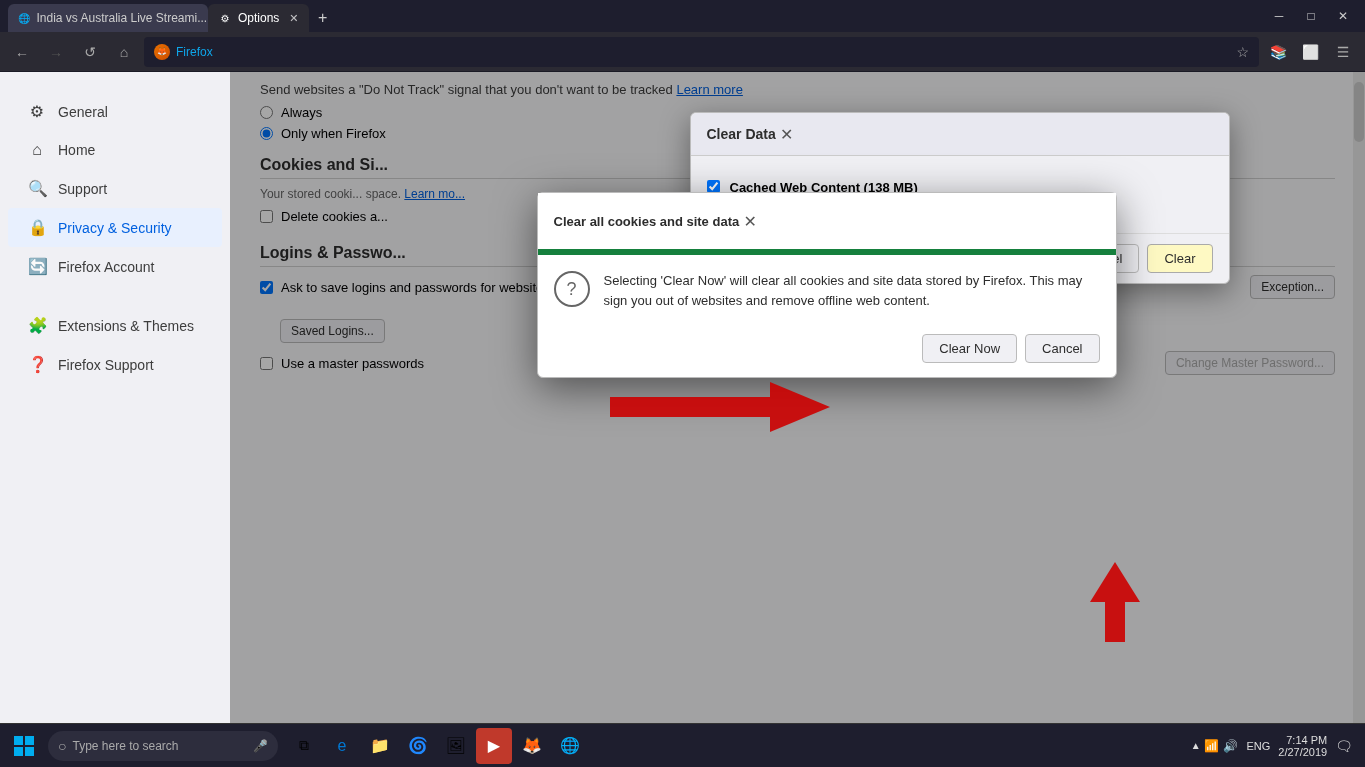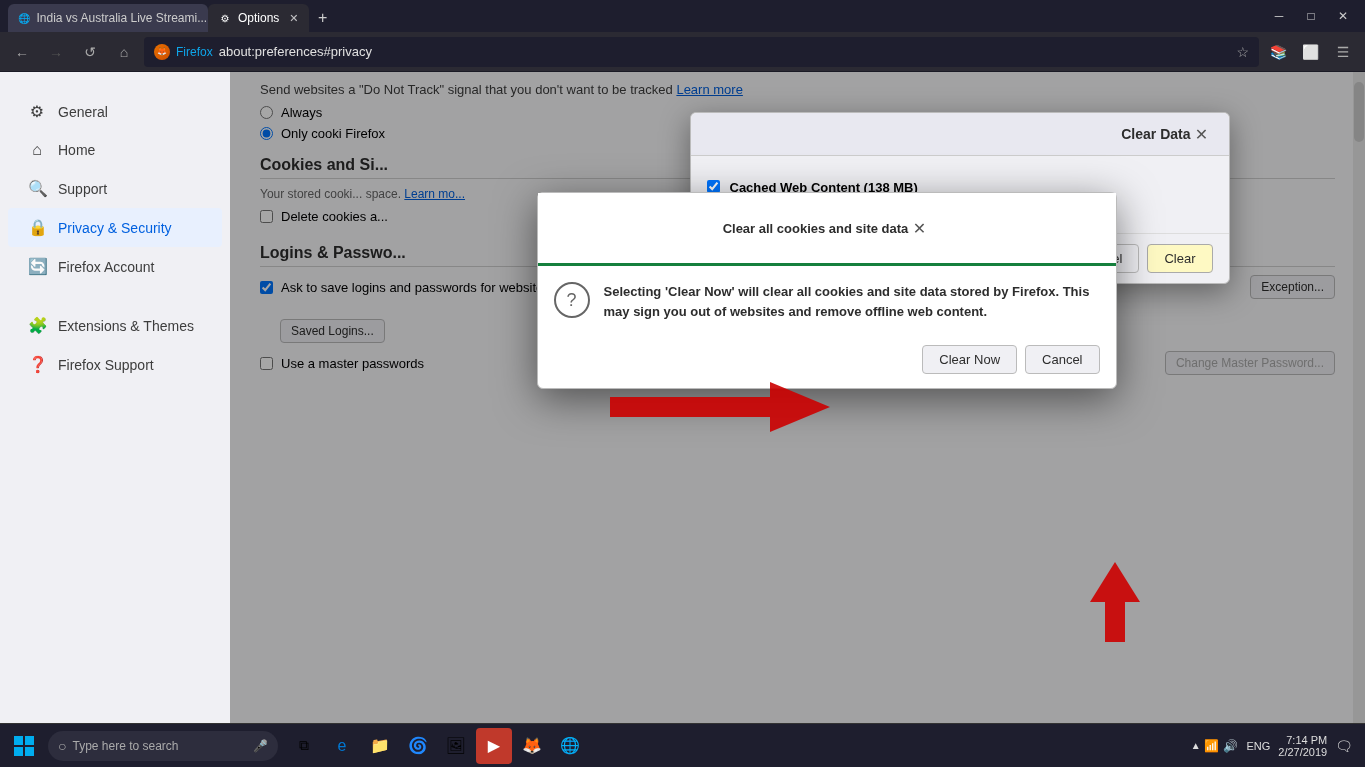--- a/index.html
+++ b/index.html
@@ -281,21 +281,21 @@
       border: 1px solid #bbb;
       border-radius: 6px;
       box-shadow: 0 8px 30px rgba(0,0,0,0.4);
       z-index: 20;
     }
     .dialog-title-bar {
       background: #e8e8f0;
       padding: 10px 16px;
       display: flex;
       align-items: center;
-      justify-content: flex-end;
+      justify-content: flex-start;
       border-bottom: 1px solid #ccc;
       border-radius: 6px 6px 0 0;
     }
     .dialog-title {
       font-size: 14px;
       font-weight: 600;
       color: #2d2d2d;
     }
     .dialog-close {
       font-size: 16px;
@@ -354,25 +354,25 @@
       transform: translateX(-45%);
       width: 580px;
       background: white;
       border: 1px solid #bbb;
       border-radius: 6px;
       box-shadow: 0 10px 40px rgba(0,0,0,0.5);
       z-index: 30;
     }
     .confirm-title-bar {
       background: white;
-      padding: 24px 16px;
-      display: flex;
-      align-items: center;
-      justify-content: center;
-      border-bottom: 3px solid #15803d;
+      padding: 17px 16px;
+      display: flex;
+      align-items: center;
+      justify-content: flex-start;
+      border-bottom: 6px solid #15803d;
     }
     .confirm-title {
       font-size: 13px;
       font-weight: 600;
       color: #2d2d2d;
     }
     .confirm-body {
       padding: 16px;
       display: flex;
       gap: 14px;
@@ -387,21 +387,20 @@
       align-items: center;
       justify-content: center;
       font-size: 18px;
       color: #666;
       flex-shrink: 0;
     }
     .confirm-text {
       font-size: 13px;
       color: #2d2d2d;
       line-height: 1.5;
-      font-weight: bold;
     }
     .confirm-footer {
       display: flex;
       justify-content: flex-end;
       gap: 8px;
       padding: 8px 16px 14px;
     }
     .btn-clear-now {
       padding: 6px 16px;
       font-size: 13px;
@@ -522,21 +521,20 @@
 </div>
 
 <div class="nav-bar">
   <div class="nav-btn">←</div>
   <div class="nav-btn" style="color:#555;">→</div>
   <div class="nav-btn">↺</div>
   <div class="nav-btn">⌂</div>
   <div class="address-bar">
     <div class="firefox-icon">🦊</div>
     <span style="color:#0ea5e9;font-size:12px;">Firefox</span>
-    <span style="flex:1;">about:preferences#privacy</span>
     <span class="star-icon">☆</span>
   </div>
   <div class="nav-right">
     <div class="nav-btn">📚</div>
     <div class="nav-btn">⬜</div>
     <div class="nav-btn">☰</div>
   </div>
 </div>
 
 <div class="browser-content">
@@ -581,21 +579,21 @@
         <span>Send websites a "Do Not Track" signal that you don't want to be tracked</span>
         <a class="learn-more">Learn more</a>
       </p>
       <div class="radio-group">
         <div class="radio-item">
           <input type="radio" name="dnt" style="">
           <span>Always</span>
         </div>
         <div class="radio-item">
           <input type="radio" name="dnt" checked="" style="">
-          <span>Only cooki Firefox</span>
+          <span>Only when Firefox</span>
         </div>
       </div>
 
       <h3 class="section-header">Cookies and Si...</h3>
       <p class="sub-text">
         <span>Your stored cooki...</span>
         <span>space.</span>
         <a class="learn-more">Learn mo...</a>
       </p>
       <div class="checkbox-item">

